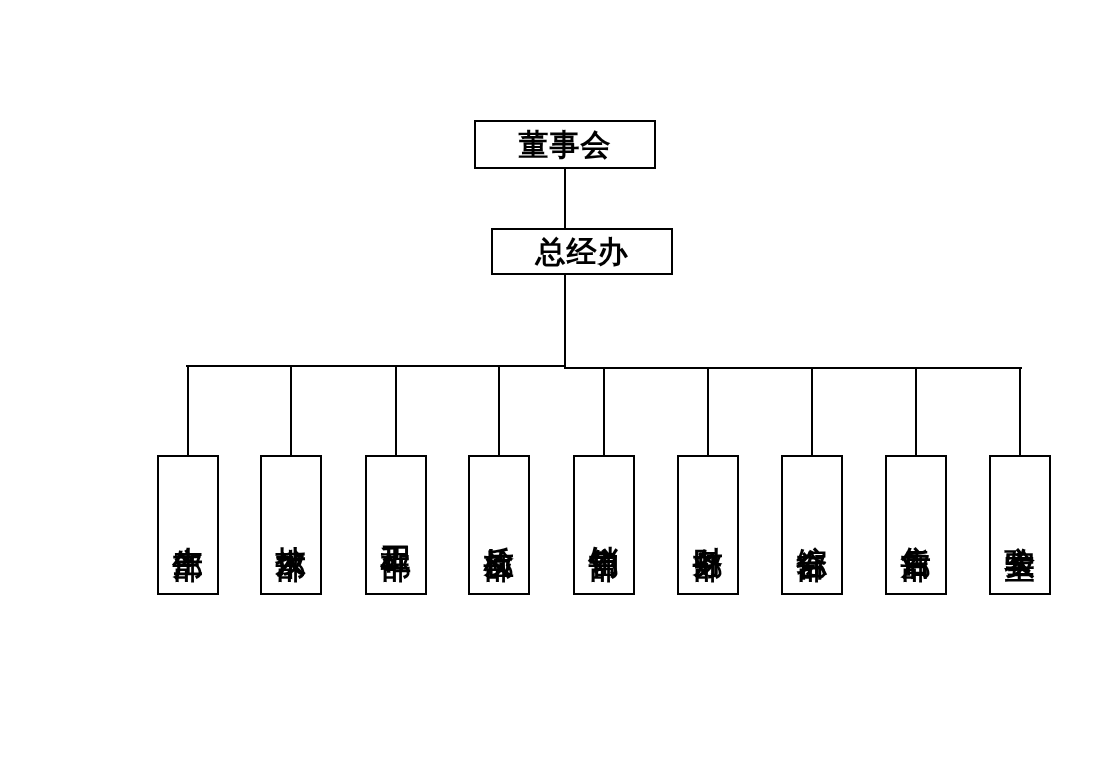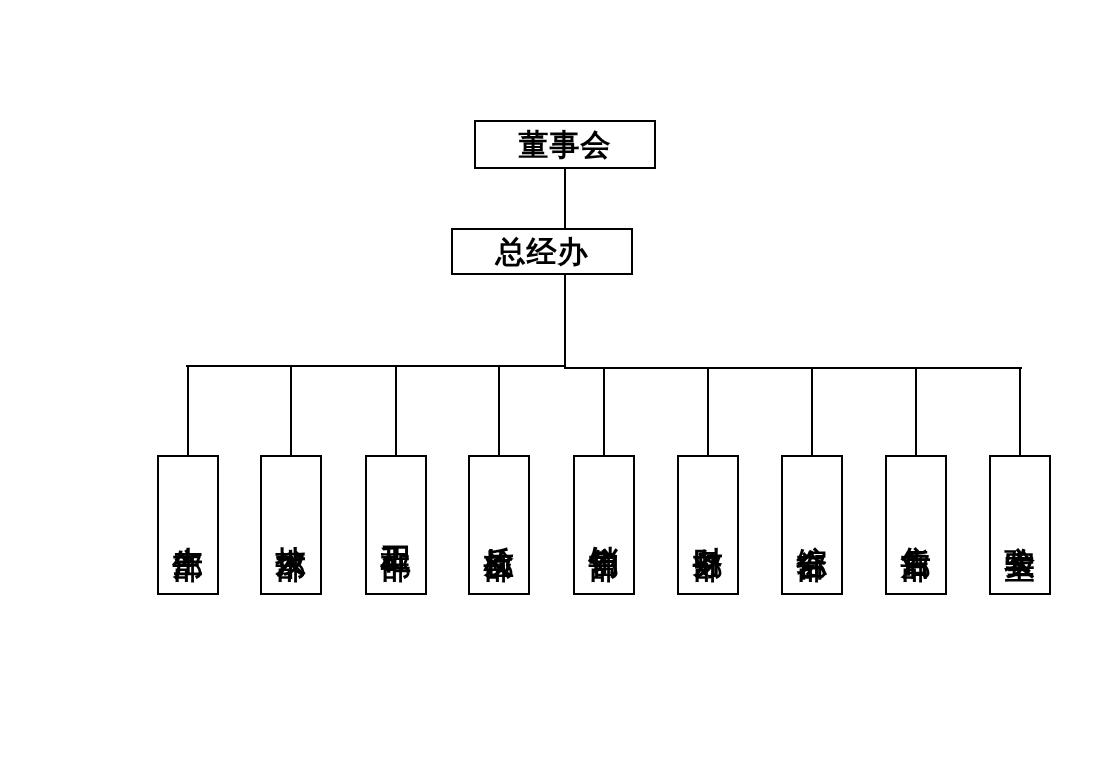--- a/index.html
+++ b/index.html
@@ -45,21 +45,21 @@
     writing-mode: vertical-rl;
     text-orientation: upright;
     letter-spacing: 2px;
   }
   .connector {
     position: absolute;
     background: #000000;
   }
   
   .root-box   { left: 427px; top: 120px; width: 182px; height: 49px; }
-  .l2-box     { left: 404px; top: 228px; width: 182px; height: 47px; }
+  .l2-box     { left: 444px; top: 228px; width: 182px; height: 47px; }
   .dept-box   { top: 455px; width: 62px; height: 140px; }
   .trunk-1    { left: 517px; top: 169px; width: 2px; height: 59px; }
   .trunk-2    { left: 517px; top: 275px; width: 2px; height: 94px; }
   .hline-left { left: 139px; top: 365px; width: 380px; height: 2px; }
   .hline-right{ left: 517px; top: 367px; width: 458px; height: 2px; }
   .drop-l     { top: 365px; width: 2px; height: 90px; }
   .drop-r     { top: 367px; width: 2px; height: 88px; }
 </style>
 </head>
 <body>

